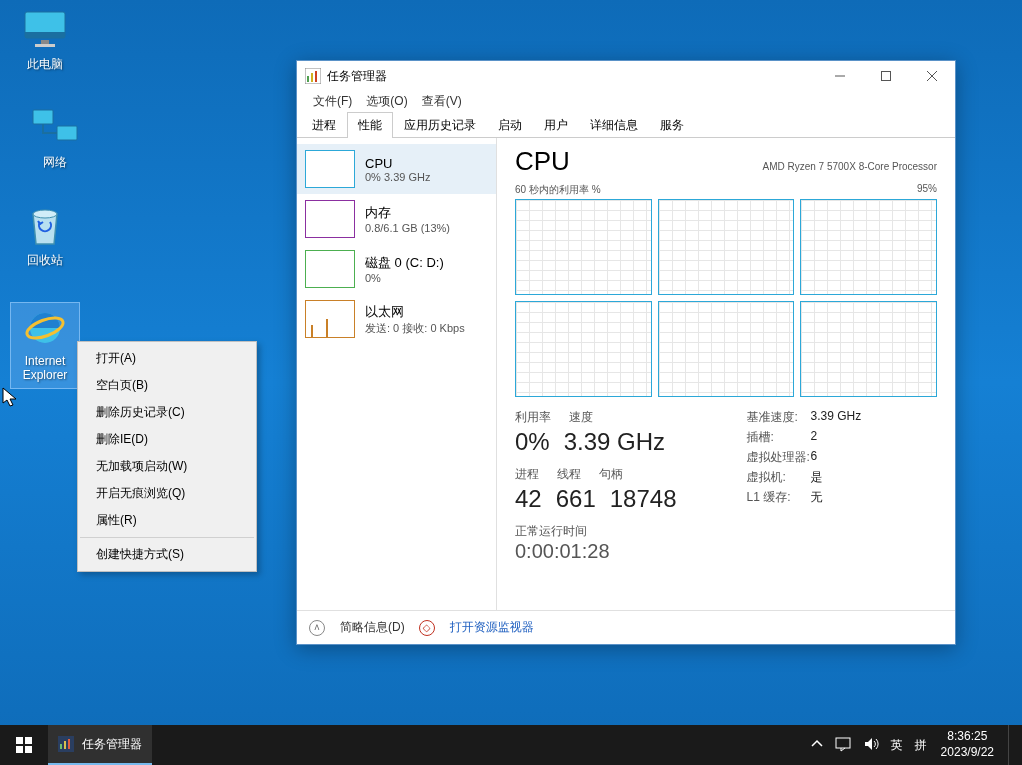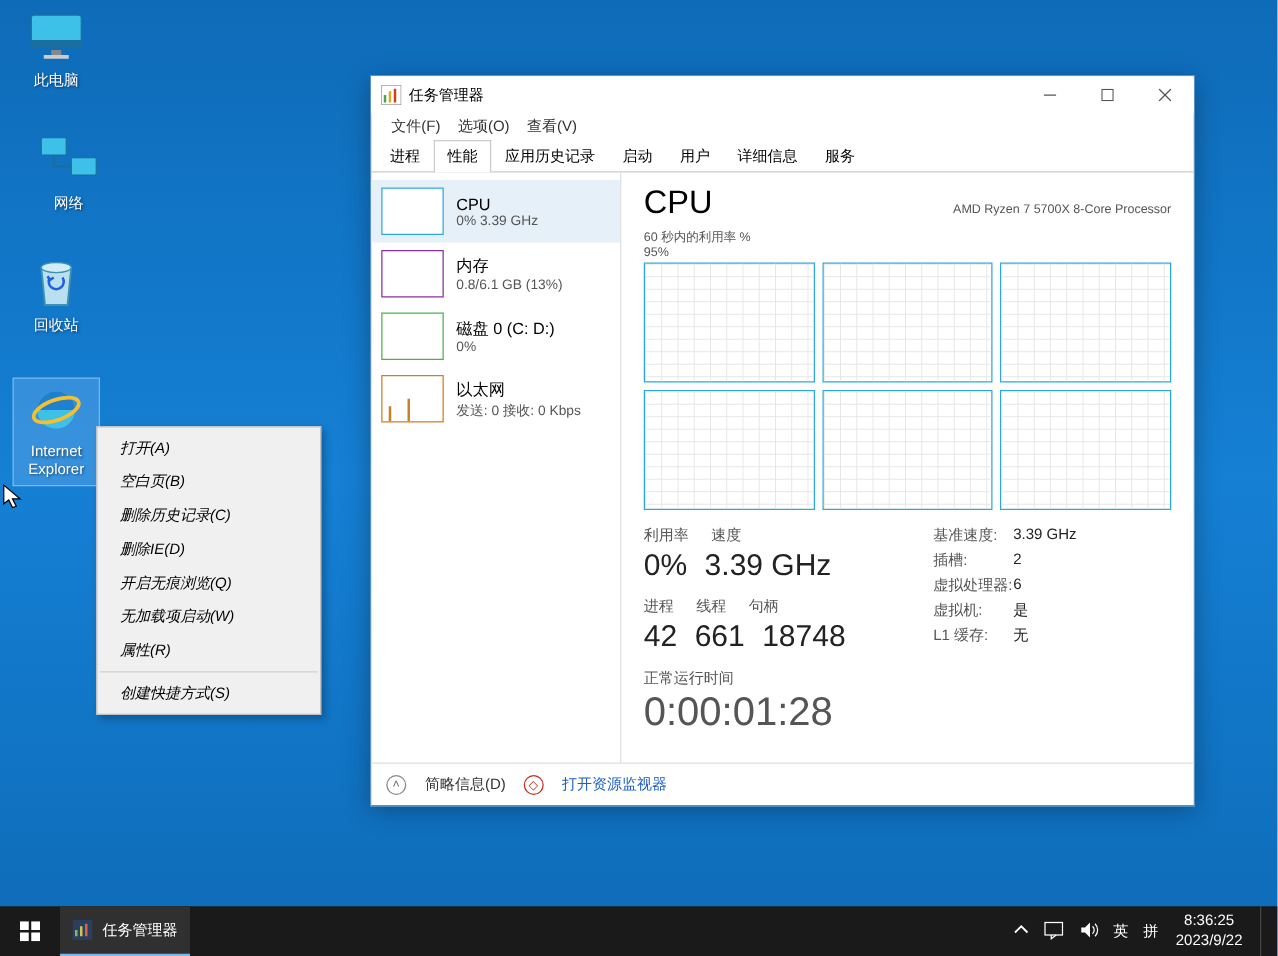--- a/index.html
+++ b/index.html
@@ -5,21 +5,21 @@
 * { box-sizing: border-box; margin: 0; padding: 0; font-family: "Microsoft YaHei", "Segoe UI", sans-serif; }
 body { width: 1022px; height: 765px; overflow: hidden; background: linear-gradient(180deg, #0e6bb8 0%, #1580d4 50%, #0e6bb8 100%); position: relative; }
 
 
 .desktop-icon { position: absolute; width: 70px; text-align: center; cursor: pointer; }
 .desktop-icon .icon-box { width: 48px; height: 44px; margin: 0 auto 4px; display: flex; align-items: center; justify-content: center; }
 .desktop-icon .label { color: #fff; font-size: 12px; text-shadow: 1px 1px 2px rgba(0,0,0,0.5); }
 .desktop-icon.selected { background: rgba(120,180,240,0.35); border: 1px solid rgba(160,210,255,0.6); }
 
 
-.context-menu { position: absolute; left: 77px; top: 341px; width: 180px; background: #f0f0f0; border: 1px solid #c0c0c0; box-shadow: 3px 3px 6px rgba(0,0,0,0.25); padding: 3px 0; z-index: 200; font-style: italic; }
+.context-menu { position: absolute; left: 77px; top: 341px; width: 180px; background: #f0f0f0; border: 1px solid #c0c0c0; box-shadow: 3px 3px 6px rgba(0,0,0,0.25); padding: 3px 0; z-index: 200; }
 .context-menu .item { padding: 5px 18px; font-size: 12px; cursor: pointer; }
 .context-menu .sep { height: 1px; background: #d0d0d0; margin: 3px 2px; }
 
 
 .window { position: absolute; left: 296px; top: 60px; width: 660px; height: 585px; background: #fff; border: 1px solid #5a92c8; box-shadow: 0 4px 20px rgba(0,0,0,0.3); display: flex; flex-direction: column; }
 .titlebar { height: 30px; display: flex; align-items: center; padding-left: 8px; background: #fff; }
 .titlebar .title { font-size: 12px; flex: 1; }
 .titlebar .icon { width: 16px; height: 16px; margin-right: 6px; }
 .winbtns { display: flex; }
 .winbtns div { width: 46px; height: 30px; display: flex; align-items: center; justify-content: center; cursor: pointer; color: #555; }
@@ -36,36 +36,36 @@
 .side-item { display: flex; align-items: center; padding: 6px 8px; cursor: pointer; }
 .side-item.active { background: #e6f0f8; }
 .side-chart { width: 50px; height: 38px; border: 1px solid; margin-right: 10px; position: relative; background: #fff; }
 .side-text .t { font-size: 13px; }
 .side-text .s { font-size: 11px; color: #555; }
 
 .main { flex: 1; padding: 8px 18px 10px; display: flex; flex-direction: column; }
 .main-head { display: flex; align-items: baseline; margin-bottom: 6px; }
 .main-head .h1 { font-size: 26px; font-weight: 400; }
 .main-head .h2 { font-size: 10px; color: #555; margin-left: auto; }
-.axis-label { font-size: 10px; color: #555; display: flex; justify-content: space-between; margin-bottom: 2px; flex-direction: column; }
+.axis-label { font-size: 10px; color: #555; display: flex; justify-content: space-between; margin-bottom: 2px; }
 
 .graphs { display: grid; grid-template-columns: repeat(3, 1fr); gap: 6px; margin-bottom: 12px; }
 .graph { height: 96px; border: 1px solid #2CA8D8; background: #fff; position: relative; }
 .graph::before { content:""; position:absolute; inset:0; background-image: linear-gradient(to right, #e6e6e6 1px, transparent 1px), linear-gradient(to bottom, #e6e6e6 1px, transparent 1px); background-size: 13px 10px; }
 
 .stats { display: flex; font-size: 12px; color: #555; gap: 44px; }
 .stats .col { margin-right: 26px; }
 .stats .row { margin-bottom: 2px; }
 .stats .big { font-size: 24px; color: #222; display: flex; gap: 14px; margin: 2px 0 10px; }
 .stats .big span { min-width: 0; }
 .kv { display: grid; grid-template-columns: 64px auto; font-size: 12px; color: #555; row-gap: 3px; }
 .kv .v { color: #222; }
 
 .uptime-label { font-size: 12px; color: #555; margin-top: 4px; }
-.uptime { font-size: 32px; }
+.uptime { font-size: 20px; }
 
 .footer { height: 34px; border-top: 1px solid #e0e0e0; display: flex; align-items: center; padding: 0 12px; font-size: 12px; }
 .footer .link { color: #2060c0; cursor: pointer; margin-left: 10px; display: flex; align-items: center; }
 .footer .circ { width: 16px; height: 16px; border: 1px solid #888; border-radius: 50%; display: inline-flex; align-items: center; justify-content: center; margin-right: 5px; font-size: 10px; color: #666; }
 .footer .stop { color: #c03020; border-color: #c03020; }
 
 
 .cursor { position: absolute; left: 2px; top: 387px; z-index: 300; pointer-events: none; }
 
 
@@ -132,22 +132,22 @@
       </svg>
   </div>
   <div class="label">Internet Explorer</div>
 </div>
 
 <div class="context-menu">
   <div class="item">打开(A)</div>
   <div class="item">空白页(B)</div>
   <div class="item">删除历史记录(C)</div>
   <div class="item">删除IE(D)</div>
+  <div class="item">无加载项启动(W)</div>
   <div class="item">开启无痕浏览(Q)</div>
-  <div class="item">无加载项启动(W)</div>
   <div class="item">属性(R)</div>
   <div class="sep"></div>
   <div class="item">创建快捷方式(S)</div>
 </div>
 
 <div class="window">
   <div class="titlebar">
     <span class="icon">
       <svg width="16" height="16">
           <rect width="16" height="16" fill="#fff" stroke="#888"></rect>

